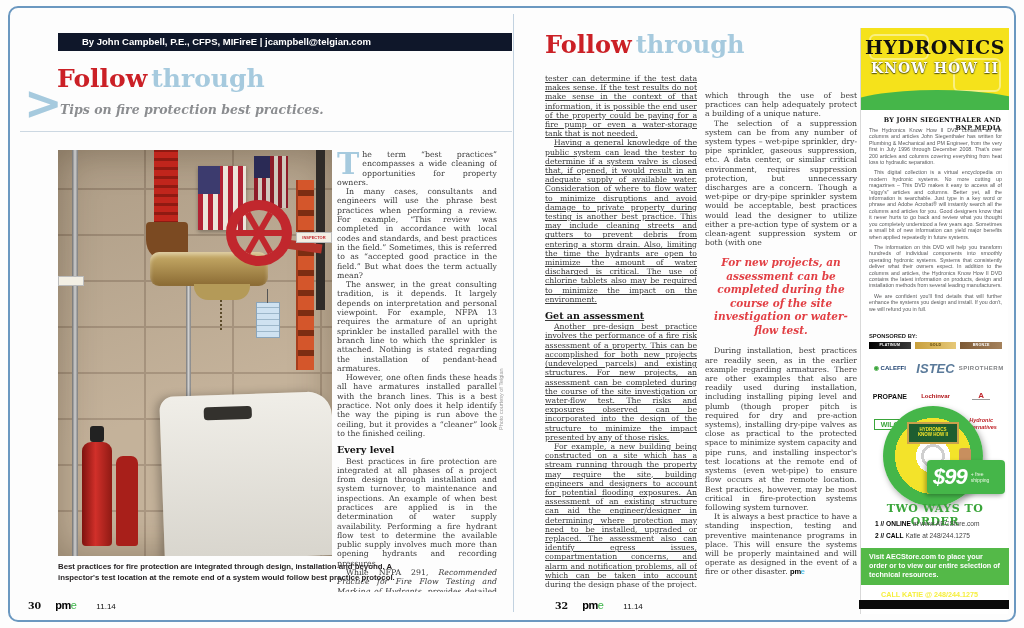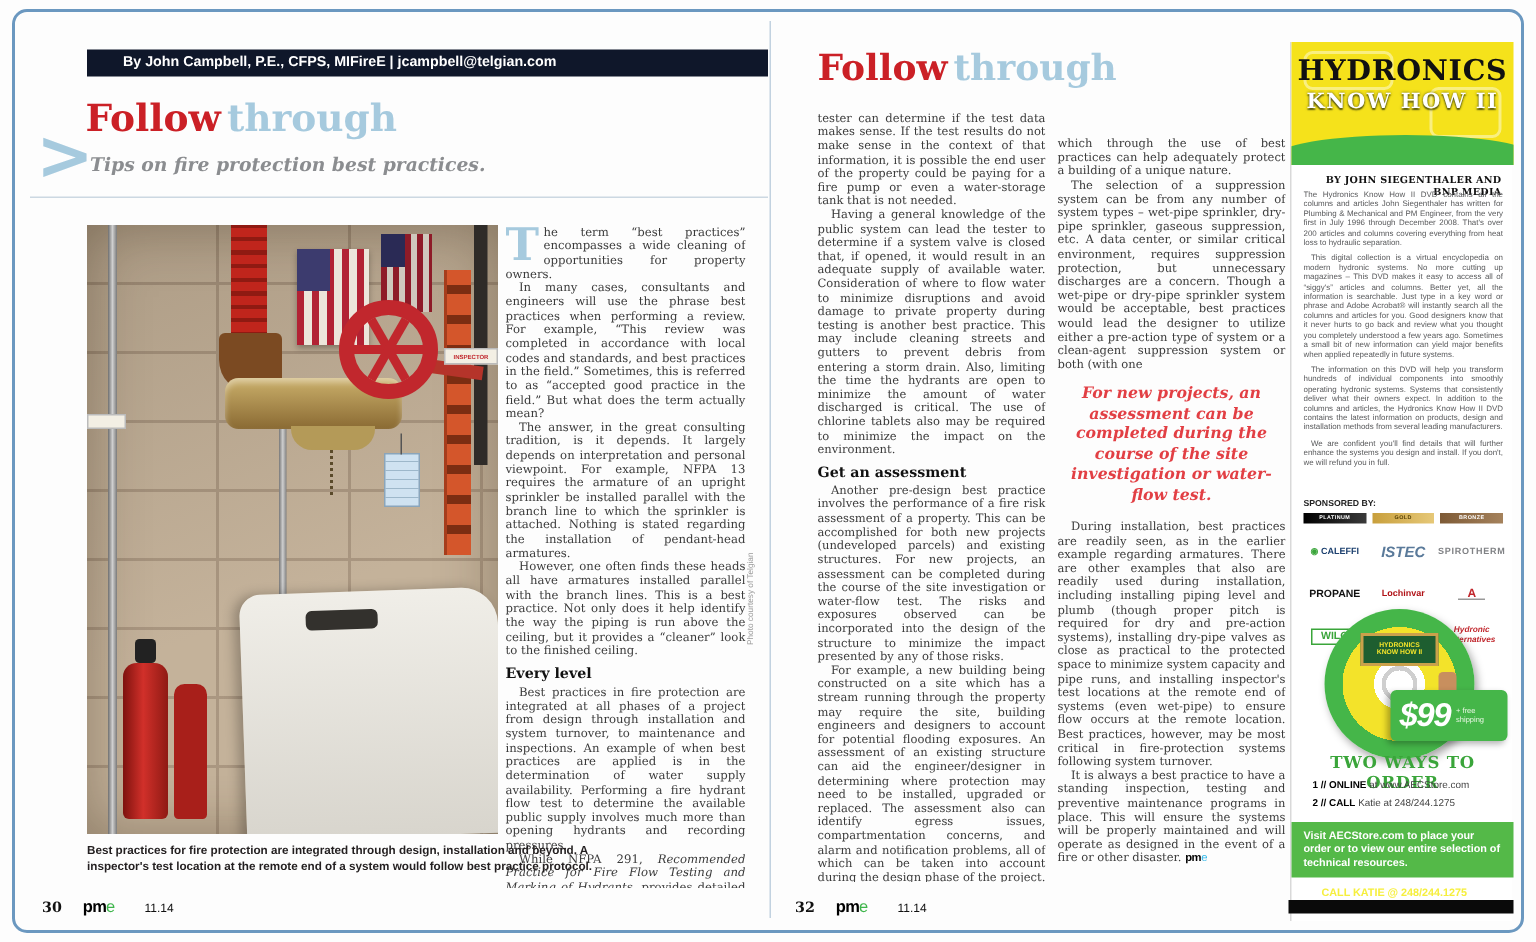--- a/index.html
+++ b/index.html
@@ -72,32 +72,32 @@
     font-family:"Liberation Sans",sans-serif;font-weight:bold;font-size:7.8px;line-height:11px;color:#231f20;}
   .credit{position:absolute;left:498px;top:430px;width:120px;font-family:"Liberation Sans",sans-serif;
     font-size:5.5px;color:#9a9a9a;transform:rotate(-90deg);transform-origin:left top;white-space:nowrap;}
 
   
   .col{position:absolute;font-size:7.8px;line-height:9.3px;text-align:justify;overflow:hidden;}
   .col p{margin:0;text-indent:9px;}
   .col p.noindent{text-indent:0;}
   .colhead{margin:7px 0 2px 0;font-size:9.5px;font-weight:bold;color:#111;text-indent:0;}
   .col-l{left:337px;top:150px;width:160px;height:442px;}
-  .colr1{left:545px;top:74px;width:152px;height:514px;font-size:7.7px;line-height:9.2px;}
+  .colr1{left:545px;top:74px;width:152px;height:514px;font-size:7.7px;line-height:9.2px;text-decoration:underline;}
   .colr2{left:705px;top:74px;width:152px;height:516px;font-size:7.7px;line-height:9.2px;margin-top:17px;}
   .dropcap{float:left;font-size:30px;line-height:25px;font-weight:bold;color:#a6cade;margin:1px 3px 0 0;}
   .pullquote{margin:9px 2px 9px 2px !important;text-indent:0 !important;text-align:center;
     font-weight:bold;font-style:italic;font-size:10.5px;line-height:13.5px;color:#e23f44;}
   .endmark b{font-family:"Liberation Sans",sans-serif;font-size:7.5px;color:#000;letter-spacing:-0.3px;}
   .endmark i{font-family:"Liberation Sans",sans-serif;font-size:7.5px;font-style:normal;color:#2cb6e9;}
 
   
   .footer{position:absolute;top:595px;font-family:"Liberation Sans",sans-serif;}
   .f-left{left:28px;}
-  .f-right{left:530px;}
+  .f-right{left:555px;}
   .pagenum{font-family:"DejaVu Serif",serif;font-weight:bold;font-size:9.5px;color:#111;margin-right:14px;}
   .brand b{font-size:11px;letter-spacing:-0.5px;color:#000;}
   .brand i{font-size:11px;font-style:normal;letter-spacing:-0.5px;color:#3db54a;}
   .issue{font-weight:normal;font-size:8px;color:#111;margin-left:20px;}
 
   
   .ad{position:absolute;left:860px;top:28px;width:148px;height:586px;background:#fff;border-left:1px solid #d9d9d9;font-family:"Liberation Sans",sans-serif;}
   .ad-head{position:absolute;left:0;top:0;width:148px;height:82px;background:#f5e21b;overflow:hidden;}
   .ad-head .doodle{position:absolute;border:2px solid rgba(255,255,255,.45);border-radius:6px;}
   .d1{left:8px;top:6px;width:60px;height:26px;}
@@ -117,21 +117,21 @@
   .tier-row{position:absolute;left:8px;top:314px;width:133px;display:flex;gap:4px;}
   .tier{flex:1;height:7px;font-size:3.6px;line-height:7px;color:#fff;text-align:center;font-weight:bold;letter-spacing:.3px;}
   .tier-platinum{background:linear-gradient(90deg,#000,#3a3a3a);}
   .tier-gold{background:linear-gradient(90deg,#c89f3c,#e6c878);color:#5a4408;}
   .tier-bronze{background:linear-gradient(90deg,#7d5a36,#a5825c);}
   .logo-grid{position:absolute;left:6px;top:326px;width:137px;height:86px;display:grid;
     grid-template-columns:1fr 1fr 1fr;grid-auto-rows:28px;align-items:center;justify-items:center;}
   .logo{font-weight:bold;font-size:6px;text-align:center;line-height:7px;}
   .lg-caleffi{color:#1b3f6e;}
   .lg-caleffi::before{content:"◉ ";color:#3aa53a;}
-  .lg-istec{color:#5a7a9a;font-style:italic;font-size:10px;}
+  .lg-istec{color:#5a7a9a;font-style:italic;font-size:13px;}
   .lg-spiro{color:#808285;letter-spacing:.5px;}
   .lg-propane{color:#111;font-size:7px;}
   .lg-lochinvar{color:#b01116;}
   .lg-a{color:#c1272d;font-size:8px;border-bottom:1px solid #999;padding:0 6px;}
   .lg-wilo{color:#3aa53a;border:1px solid #3aa53a;padding:1px 6px;font-size:7px;}
   .lg-paw{color:#6d6e71;font-size:8px;}
   .lg-hydalt{color:#c1272d;font-style:italic;font-size:5.5px;}
   .disc{position:absolute;left:22px;top:378px;width:100px;height:100px;border-radius:50%;
     background:radial-gradient(circle,#fff 0 9px,#cfcfcf 9px 12px,#fff 12px 17px,#f3e32a 17px 38px,#45b649 38px 50px);
     box-shadow:2px 3px 6px rgba(0,0,0,.35);}

